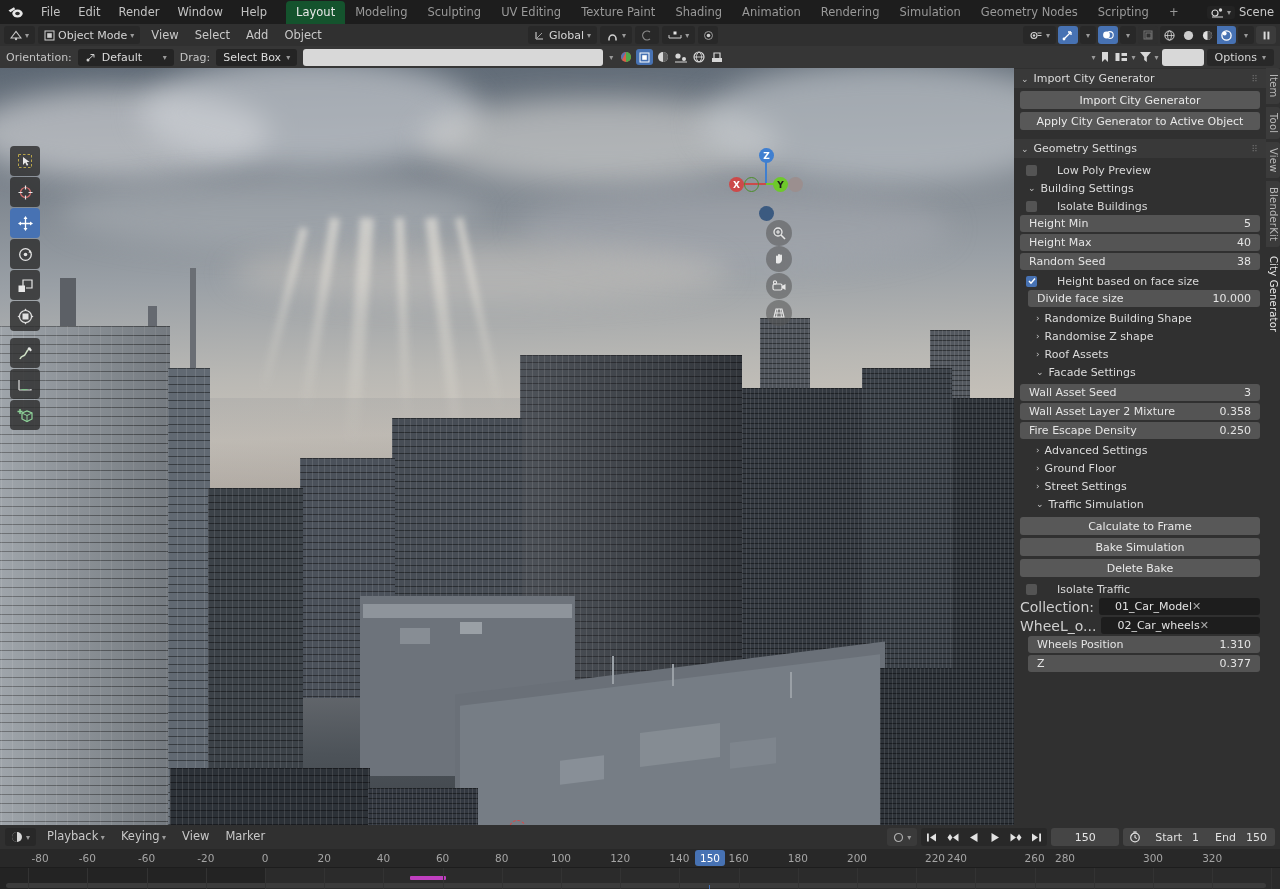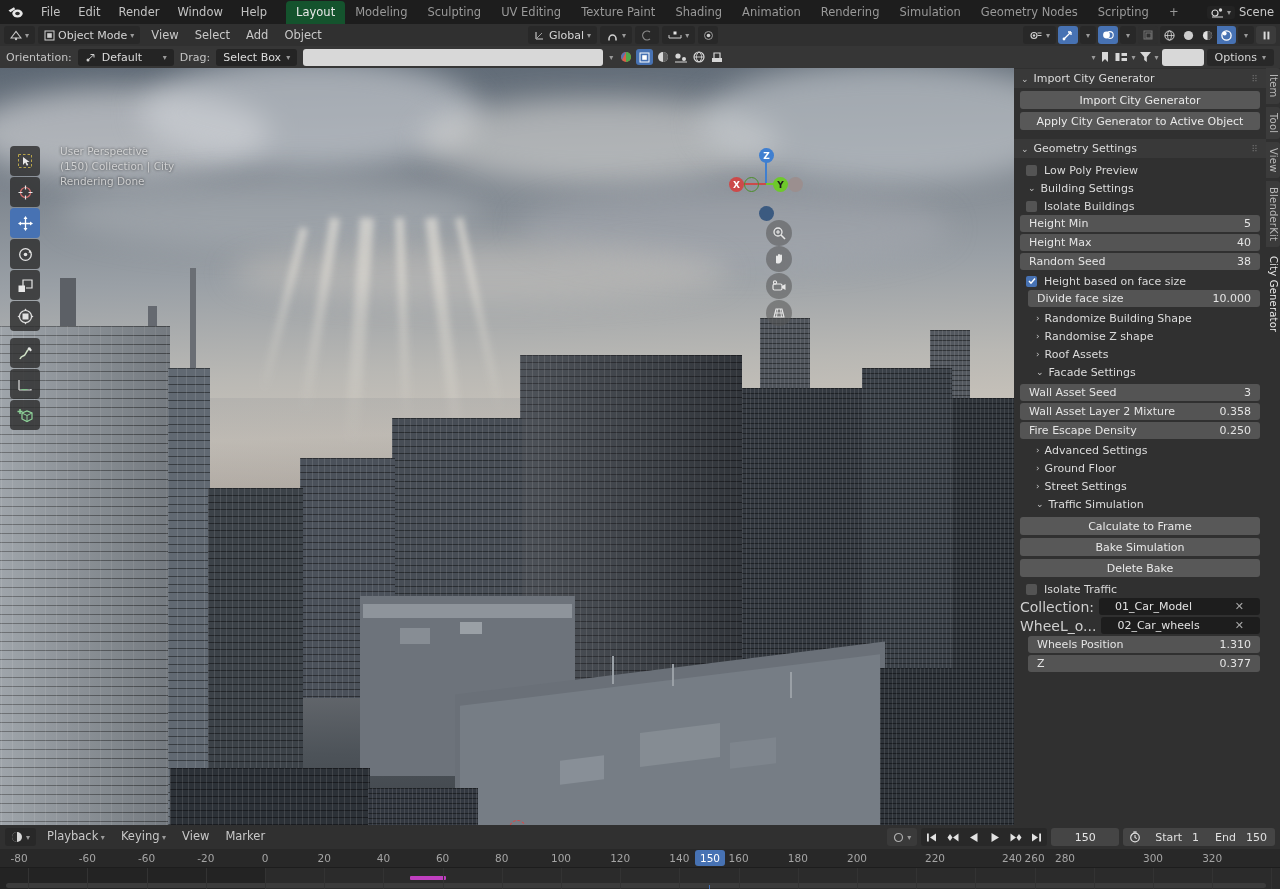--- a/index.html
+++ b/index.html
@@ -127,33 +127,33 @@
     background: #393939; padding: 0 7px; color: #dcdcdc; font-size: 11px; margin-top: 1px;
   }
   .panel-hdr .grip { margin-left: auto; color: #6a6a6a; font-size: 9px; letter-spacing: 1px; }
   .pnl-body { padding: 3px 6px 5px 6px; background: #303030; }
   .big-btn {
     height: 18px; background: #585858; border-radius: 3px; display: flex;
     align-items: center; justify-content: center; color: #e9e9e9; font-size: 11px; margin-bottom: 3px;
   }
   .sub-hdr { display: flex; align-items: center; gap: 5px; padding: 2px 0 2px 8px; color: #dcdcdc; font-size: 11px; height: 18px; }
   .sub-hdr.indent2 { padding-left: 16px; }
-  .chk-row { display: flex; align-items: center; gap: 7px; height: 18px; padding-left: 6px; color: #d8d8d8; font-size: 11px; }
+  .chk-row { display: flex; align-items: center; gap: 20px; height: 18px; padding-left: 6px; color: #d8d8d8; font-size: 11px; }
   .chkbox { width: 11px; height: 11px; border-radius: 2px; background: #545454; flex: none; }
   .chkbox.on { background: #4772b3; display: flex; align-items: center; justify-content: center; }
   .slider-row {
     height: 17px; background: #545454; border-radius: 3px; display: flex; align-items: center;
     justify-content: space-between; padding: 0 9px; color: #e4e4e4; font-size: 11px; margin-bottom: 2px;
   }
   .slider-row.ind { margin-left: 8px; }
   .idrow { display: flex; align-items: center; gap: 5px; margin-bottom: 2px; }
   .idrow .lbl { color: #cfcfcf; font-size: 14px; white-space: nowrap; }
   .idfield {
     flex: 1; height: 17px; background: #1d1d1d; border-radius: 3px; display: flex;
-    align-items: center; justify-content: space-between; padding: 0 16px; color: #e2e2e2; font-size: 11px;
+    align-items: center; justify-content: flex-start; padding: 0 16px; color: #e2e2e2; font-size: 11px;
   }
   .idfield .x { color: #a8a8a8; font-size: 11px; }
   .arrow-r { display:inline-block; font-size: 9px; color: #c2c2c2; }
 
   
   .vtabs { position: absolute; left: 1266px; top: 68px; width: 14px; height: 757px; background: #303030; }
   .vtab {
     width: 14px; background: #3b3b3b; color: #b9b9b9; font-size: 10px;
     writing-mode: vertical-rl; text-orientation: mixed;
     display: flex; align-items: center; justify-content: center;
@@ -515,25 +515,20 @@
     <div class="bldg" style="left:880px; top:600px; width:134px; height:225px; background:#2d3238;">
         <div class="win-grid fine"></div>
       </div>
     <div class="bldg" style="left:170px; top:700px; width:200px; height:125px; background:#2c3137;">
         <div class="win-grid"></div>
       </div>
     <div class="bldg" style="left:368px; top:720px; width:110px; height:105px; background:#333840;">
         <div class="win-grid fine"></div>
       </div>
 
-    <div class="vp-overlay-text">
-      <div>User Perspective</div>
-      <div>(150) Collection | City</div>
-      <div>Rendering Done</div>
-    </div>
 
     <div class="cursor3d"></div>
 
     <div class="left-tools">
       <div class="ltool">
         <svg width="16" height="16" viewBox="0 0 16 16">
             <rect x="1.5" y="1.5" width="13" height="13" fill="none" stroke="#b8a44a" stroke-width="1" stroke-dasharray="2.5 2"></rect>
             <path d="M6 4 L6 12 L8.2 9.6 L9.8 12.8 L11.3 12 L9.7 9 L12.6 9 Z" fill="#eaeaea"></path>
           </svg>
       </div>
@@ -854,37 +849,37 @@
             <span>150</span>
           </div>
         </div>
       </div>
     </div>
 
     <div class="tl-ruler" id="tl-ruler">
       <div class="playhead-badge" style="left:695px;">
         <span>150</span>
       </div>
-    <div class="tick-label" style="left: 19px;">-80</div>
+    <div class="tick-label" style="left: 40px;">-80</div>
         <div class="tick-label" style="left: 87.4px;">-60</div>
         <div class="tick-label" style="left: 146.6px;">-60</div>
         <div class="tick-label" style="left: 205.8px;">-20</div>
         <div class="tick-label" style="left: 265px;">0</div>
         <div class="tick-label" style="left: 324.2px;">20</div>
         <div class="tick-label" style="left: 383.4px;">40</div>
         <div class="tick-label" style="left: 442.6px;">60</div>
         <div class="tick-label" style="left: 501.8px;">80</div>
         <div class="tick-label" style="left: 561px;">100</div>
         <div class="tick-label" style="left: 620.2px;">120</div>
         <div class="tick-label" style="left: 679.4px;">140</div>
         <div class="tick-label" style="left: 738.6px;">160</div>
         <div class="tick-label" style="left: 797.8px;">180</div>
         <div class="tick-label" style="left: 857px;">200</div>
         <div class="tick-label" style="left: 935px;">220</div>
-        <div class="tick-label" style="left: 1012px;">240</div>
+        <div class="tick-label" style="left: 957px;">240</div>
         <div class="tick-label" style="left: 1034.6px;">260</div>
         <div class="tick-label" style="left: 1065px;">280</div>
         <div class="tick-label" style="left: 1153px;">300</div>
         <div class="tick-label" style="left: 1212.2px;">320</div>
       </div>
 
     <div class="tl-body">
       <div class="tl-body-dark" style="left:0; width:265px;"></div>
       <div class="playhead-line" style="left:709px;"></div>
       <div class="marker-strip" style="left:410px; top:8px; width:36px;"></div>

